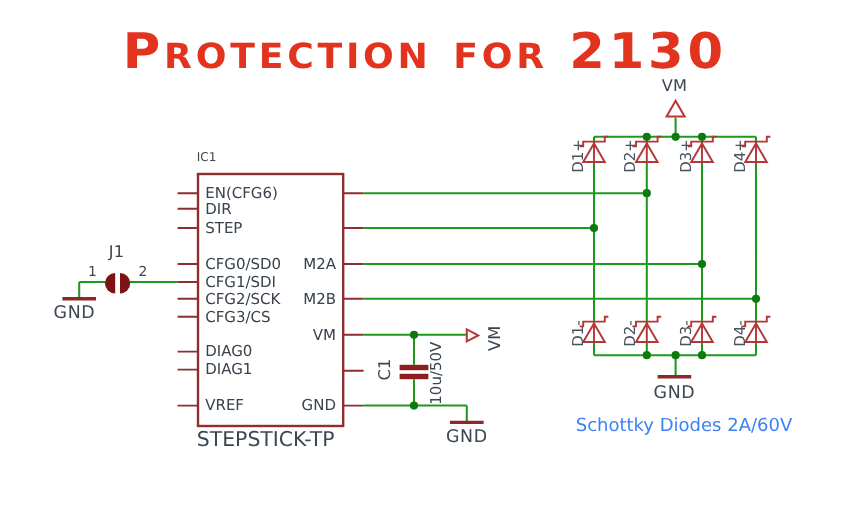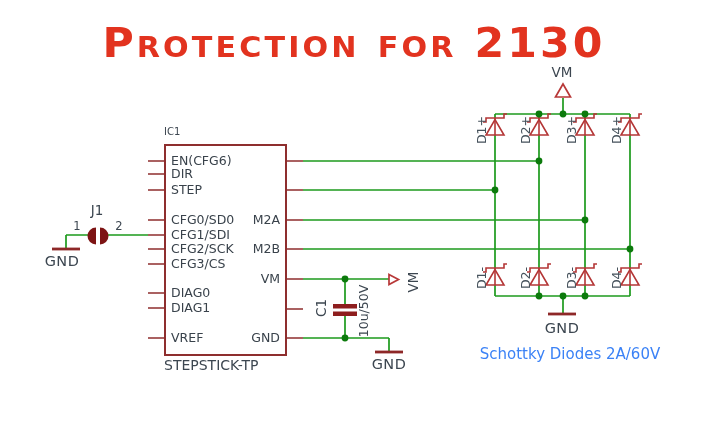--- a/index.html
+++ b/index.html
@@ -103,21 +103,21 @@
       <circle class="dot" cx="563" cy="296" r="3.4"></circle>
       <circle class="dot" cx="585" cy="296" r="3.4"></circle>
       <circle class="dot" cx="345" cy="279" r="3.4"></circle>
       <circle class="dot" cx="345" cy="338" r="3.4"></circle>
     </g>
   </svg>
 
   <div class="t title" style="left:354px;top:43px">Protection for 2130</div>
 
   <div class="t des" style="left:164px;top:126px;font-size:10px">IC1</div>
-  <div class="t" style="left:164px;top:357px;font-size:14px">STEPSTICK-TP</div>
+  <div class="t" style="left:164px;top:357px;font-size:17px">STEPSTICK-TP</div>
 
   <div class="t pin pin-l" style="top:153px">EN(CFG6)</div>
   <div class="t pin pin-l" style="top:166px">DIR</div>
   <div class="t pin pin-l" style="top:182px">STEP</div>
   <div class="t pin pin-l" style="top:212px">CFG0/SD0</div>
   <div class="t pin pin-l" style="top:227px">CFG1/SDI</div>
   <div class="t pin pin-l" style="top:241px">CFG2/SCK</div>
   <div class="t pin pin-l" style="top:256px">CFG3/CS</div>
   <div class="t pin pin-l" style="top:285px">DIAG0</div>
   <div class="t pin pin-l" style="top:300px">DIAG1</div>

